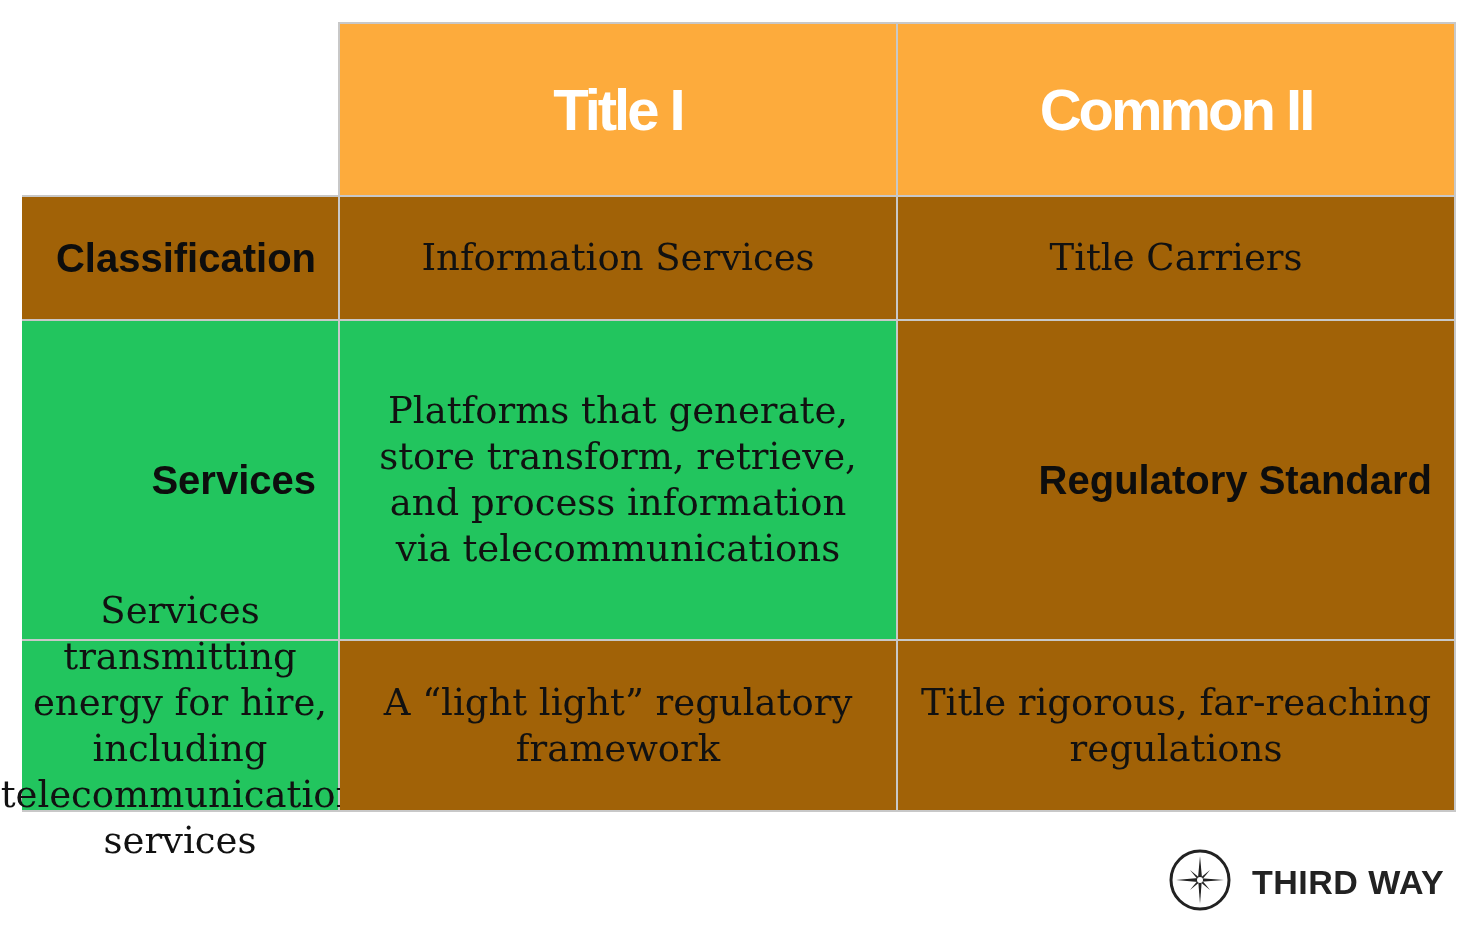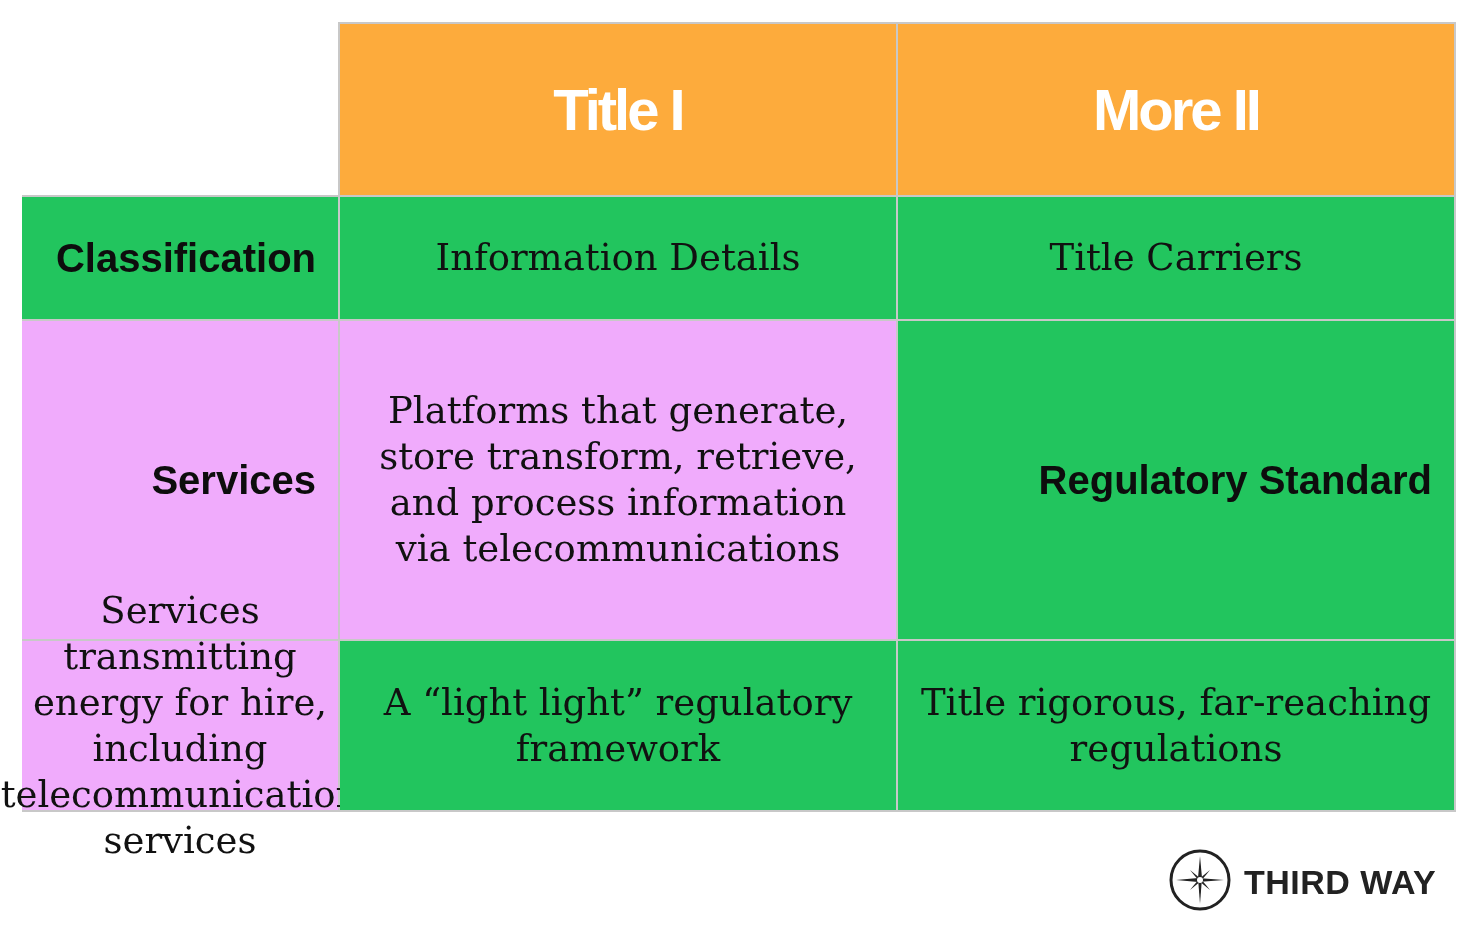--- a/index.html
+++ b/index.html
@@ -30,41 +30,41 @@
       border-top: 2px solid #c8c8c8;
     }
     .row-label {
       justify-content: flex-end;
       text-align: right;
       font-family: "Liberation Sans", sans-serif;
       font-weight: bold; font-size: 40px; line-height: 46px;
       color: #0d0d0d;
       padding: 0 22px 0 10px;
     }
-    .shade { background: #22c55e; }
-    .white { background: #f0abfc; }
+    .shade { background: #a16207; }
+    .white { background: #22c55e; }
     .logo {
       position: absolute; left: 1168px; top: 848px;
-      display: flex; align-items: center; gap: 12px;
+      display: flex; align-items: center; gap: 20px;
     }
     .logo-text {
       font-family: "Liberation Sans", sans-serif;
       font-weight: bold; font-size: 34px; color: #222222; letter-spacing: 0.5px;
     }
   </style>
 </head>
 <body>
 
 <div class="grid">
   <div class="cell corner"></div>
   <div class="cell head">Title I</div>
-  <div class="cell head">More II</div>
+  <div class="cell head">Common II</div>
 
   <div class="cell row-label shade">Classification</div>
-  <div class="cell shade">Information Details</div>
+  <div class="cell shade">Information Services</div>
   <div class="cell shade">Title Carriers</div>
 
   <div class="cell row-label white">Services</div>
   <div class="cell white">Platforms that generate, store transform, retrieve, and process information via telecommunications</div>
   <div class="cell row-label shade">Regulatory Standard</div>
 
   <div class="cell white">Services transmitting energy for hire, including telecommunication services</div>
   <div class="cell shade">A “light light” regulatory framework</div>
   <div class="cell shade">Title rigorous, far-reaching regulations</div>
 </div>

